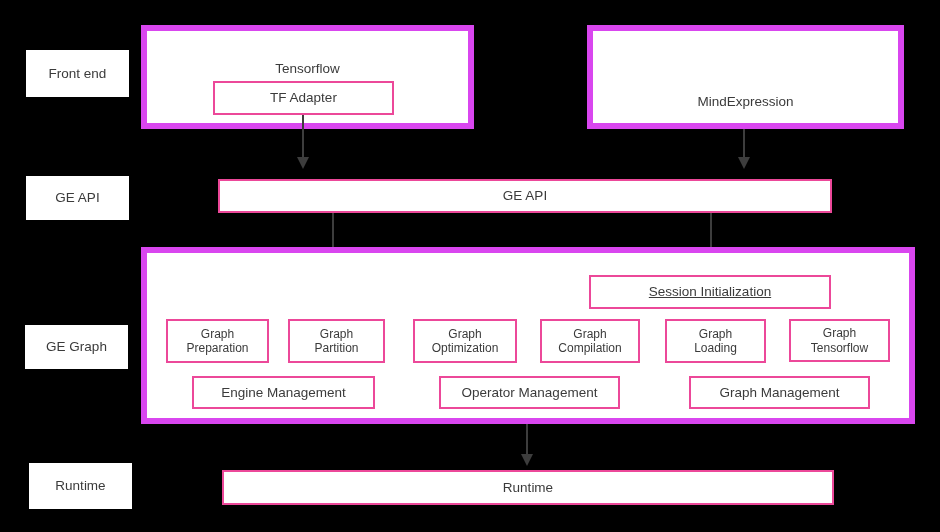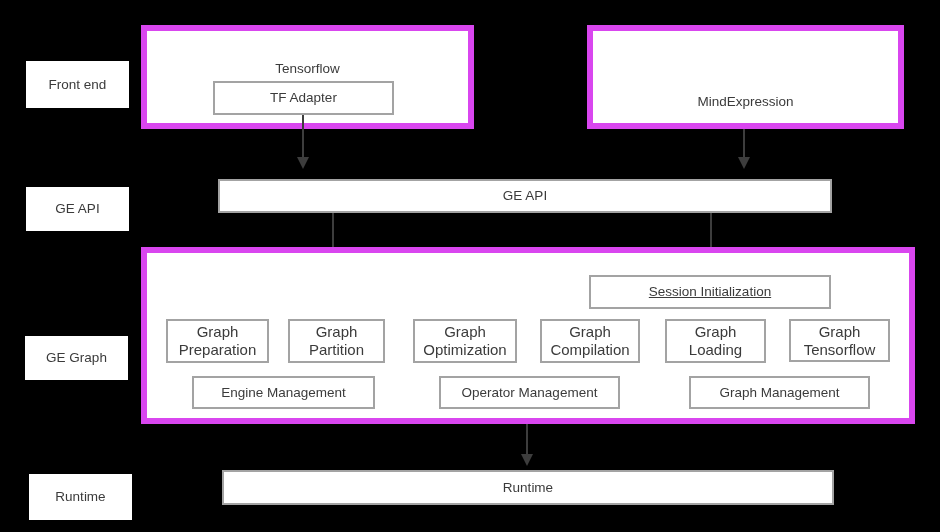--- a/index.html
+++ b/index.html
@@ -23,25 +23,24 @@
     align-items: center;
     justify-content: center;
     text-align: center;
     line-height: 1.18;
     box-sizing: border-box;
   }
   
   .layer-label {
     border: none;
     font-size: 13.5px;
-    margin-top: 11px;
   }
   
   .outlined {
-    border: 2px solid #a3a3a3;
+    border: 2px solid #ec4899;
   }
   .container-box {
     position: absolute;
     background: #ffffff;
     border: 6px solid #d946ef;
     box-sizing: border-box;
   }
   .container-title {
     position: absolute;
     color: #3b3b3b;
@@ -57,21 +56,21 @@
     background: #3d3d3d;
   }
   .arrowhead {
     position: absolute;
     width: 0;
     height: 0;
     border-left: 6px solid transparent;
     border-right: 6px solid transparent;
     border-top: 12px solid #3d3d3d;
   }
-  .lbl-sm { font-size: 15px; }
+  .lbl-sm { font-size: 12px; }
   .lbl-md { font-size: 13.5px; }
 </style>
 </head>
 <body>
 
 <div id="canvas">
 
   <div class="box layer-label" style="left:26px; top:50px; width:103px; height:47px;">
     <span>Front end</span>
   </div>

